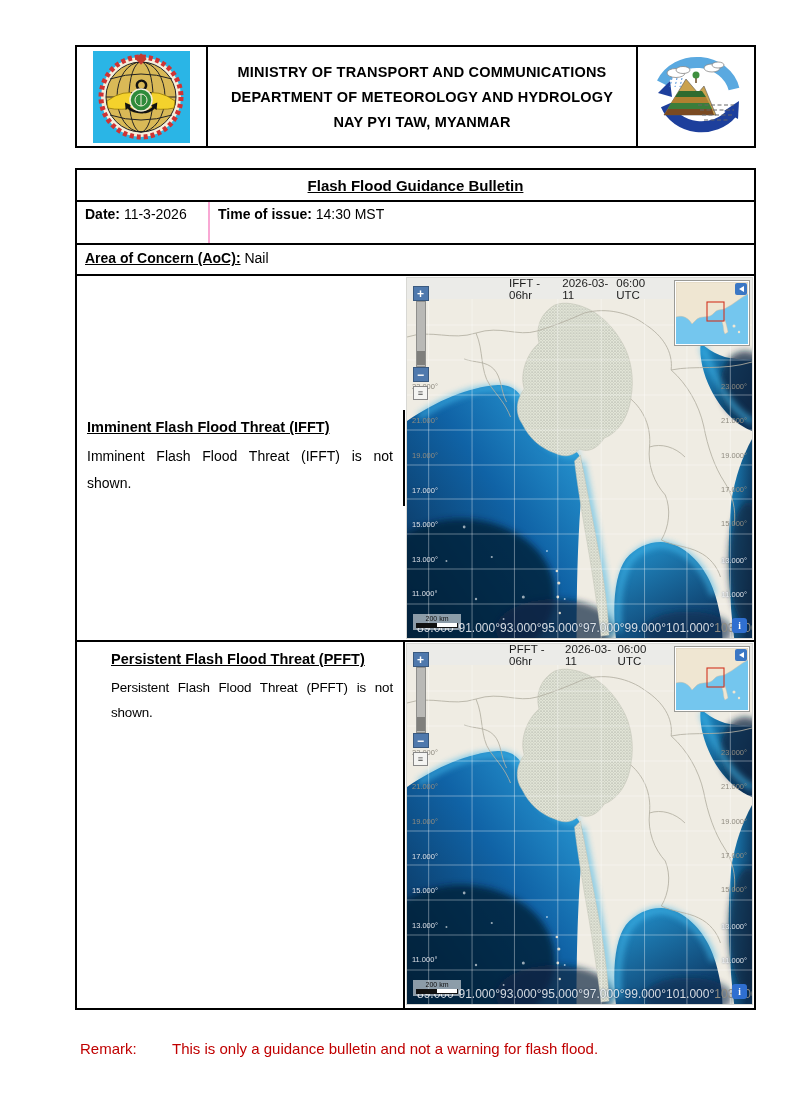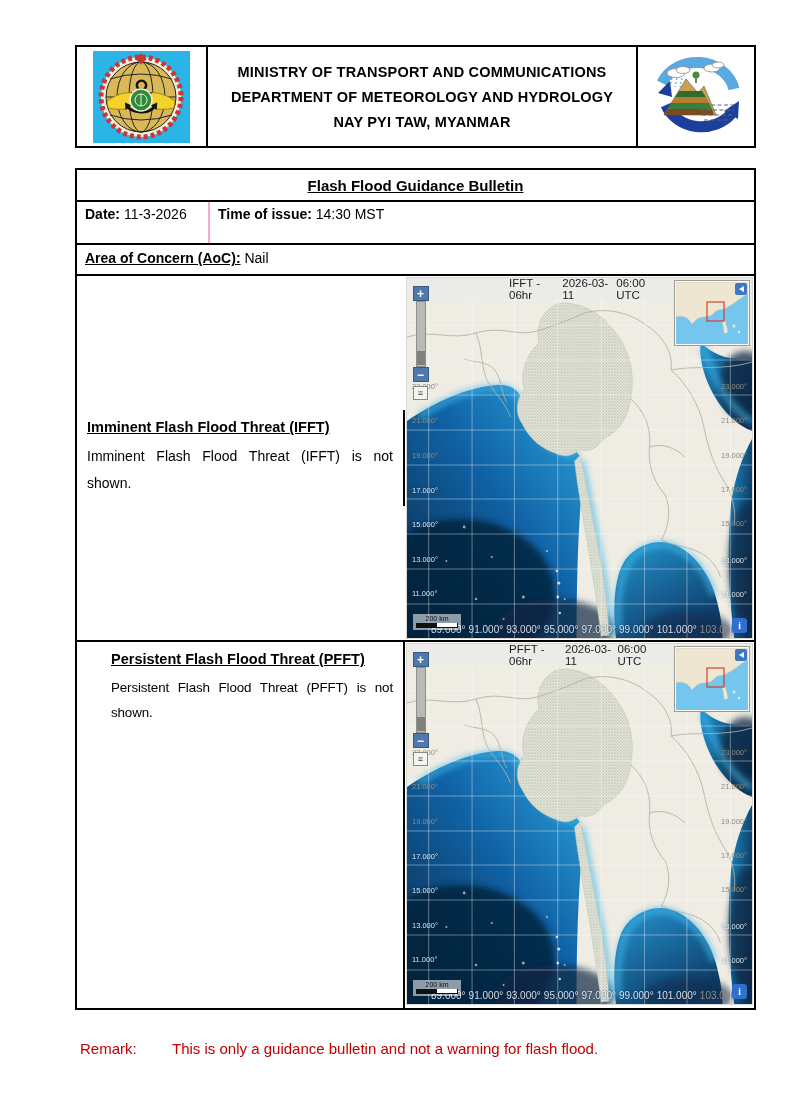--- a/index.html
+++ b/index.html
@@ -35,21 +35,21 @@
   .mapbox{position:relative;width:347px;height:362px;background:#ebebe8;overflow:hidden;border:1px solid #d8d8d4;box-sizing:border-box;}
   .mapstrip{position:absolute;top:0;left:0;right:0;height:21px;background:#ebebe8;display:flex;align-items:center;justify-content:space-between;padding:0 84px 0 58px;font-size:11.5px;color:#1c1c1c;z-index:3;margin-left:44px;}
   .map-svg{position:absolute;left:0;top:21px;width:345px;height:340px;z-index:1;}
   .latcol{position:absolute;display:flex;flex-direction:column;gap:26px;font-size:7.5px;line-height:1.1;z-index:2;pointer-events:none;}
   .latcol.left{left:5px;align-items:flex-start;}
   .latcol.right{right:5px;align-items:flex-end;}
   .latcol.land{top:105px;color:#8f8b80;}
   .latcol.sea{top:209px;color:rgba(255,255,255,.85);text-shadow:0 0 2px rgba(0,40,80,.7);}
   .latcol.right.land{top:105px;}
   .latcol.right.sea{top:279px;}
-  .lonrow{position:absolute;bottom:3px;left:24px;right:12px;display:flex;justify-content:space-between;font-size:10px;color:rgba(255,255,255,.82);text-shadow:0 0 2px rgba(0,40,80,.7);z-index:2;pointer-events:none;}
+  .lonrow{position:absolute;bottom:3px;left:10px;right:12px;display:flex;justify-content:space-between;font-size:12px;color:rgba(255,255,255,.82);text-shadow:0 0 2px rgba(0,40,80,.7);z-index:2;pointer-events:none;}
   .lonrow span:last-child{color:#8f8b80;text-shadow:none;}
   .zoomctl{position:absolute;left:5px;top:8px;width:17px;display:flex;flex-direction:column;align-items:center;z-index:4;}
   .zbtn{width:16px;height:15px;background:#4f79ad;color:#fff;font-size:12px;font-weight:bold;display:flex;align-items:center;justify-content:center;border:1px solid #39597f;box-sizing:border-box;}
   .ztrack{width:10px;height:66px;background:#b9b9b6;border:1px solid #8f8f8c;box-sizing:border-box;position:relative;}
   .zthumb{position:absolute;left:0;bottom:1px;width:8px;height:14px;background:#7f7f7c;}
   .zlayers{width:15px;height:14px;margin-top:4px;background:#f4f4f2;border:1px solid #888;color:#444;font-size:9px;display:flex;align-items:center;justify-content:center;box-sizing:border-box;}
   .inset{position:absolute;top:2px;right:2px;width:76px;height:66px;background:#fff;border:1px solid #9a9a96;box-sizing:border-box;padding:1px;z-index:5;}
   .scalebar{position:absolute;left:6px;bottom:8px;z-index:4;background:rgba(255,255,255,.55);padding:1px 3px 2px 3px;}
   .scaletxt{display:block;font-size:7px;color:#111;text-align:center;line-height:1.1;}
   .scaleline{width:40px;height:4px;border:1px solid #111;border-top:none;background:linear-gradient(to right,#111 0 50%,#fff 50% 100%);}

